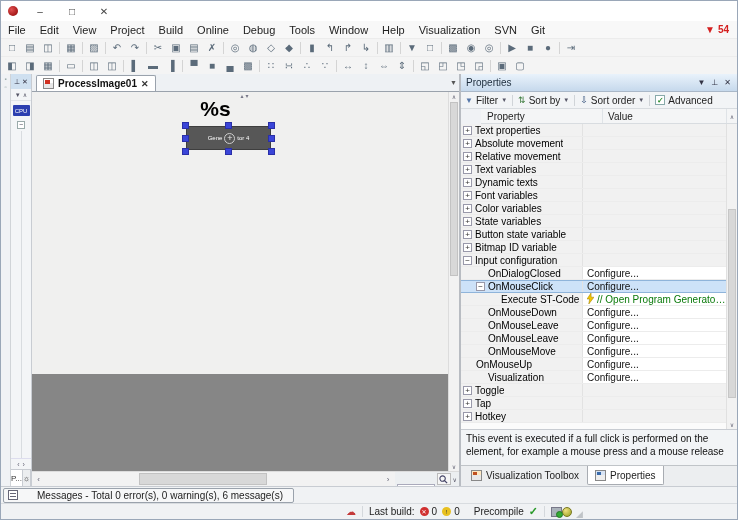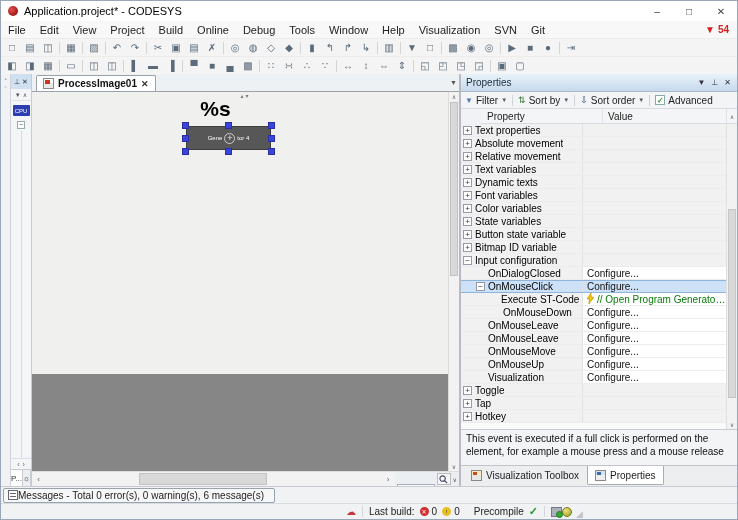--- a/index.html
+++ b/index.html
@@ -107,21 +107,21 @@
   .props-tabs { height: 21px; background: #eceef0; border-top: 1px solid #c0c4c8; display: flex; align-items: flex-start; padding-left: 3px; gap: 1px; }
   .ptab { height: 19px; display: flex; align-items: center; gap: 4px; font-size: 10px; color: #222; padding: 0 7px; }
   .ptab.active { background: #fff; border: 1px solid #a8acb2; border-top: none; border-radius: 0 0 2px 2px; }
   .ptab-icon { width: 11px; height: 11px; border: 1px solid #888; background: linear-gradient(#ffe8c0 0 50%, #e8e8e8 50% 100%); position: relative; }
   .ptab-icon.props-i { background: linear-gradient(#d8e4f4 0 50%, #eee 50% 100%); }
   .ptab-icon::after { content: ""; position: absolute; left: 1px; top: 1px; width: 4px; height: 3px; background: #c05020; }
   .ptab-icon.props-i::after { background: #3a6aaa; }
 
   
   .messages { height: 17px; background: #f0f2f4; border-top: 1px solid #c8ccd2; display: flex; align-items: center; flex: 0 0 auto; }
-  .msg-tab { height: 15px; margin-left: 2px; border: 1px solid #9aa2ac; background: #f6f7f8; display: flex; align-items: center; gap: 0; font-size: 10px; color: #222; padding: 0 10px 0 4px; border-radius: 2px; }
+  .msg-tab { height: 15px; margin-left: 2px; border: 1px solid #9aa2ac; background: #f6f7f8; display: flex; align-items: center; gap: 19px; font-size: 10px; color: #222; padding: 0 10px 0 4px; border-radius: 2px; }
   .msg-icon { width: 10px; height: 10px; border: 1px solid #667; background: #fff; position: relative; }
   .msg-icon::after { content: ""; position: absolute; left: 1px; right: 1px; top: 2px; height: 1px; background: #667; box-shadow: 0 3px 0 #667; }
 
   
   .statusbar { height: 16px; background: #f0f2f4; border-top: 1px solid #d8dce0; display: flex; align-items: center; font-size: 10px; color: #222; flex: 0 0 auto; }
   .sb-sep { width: 1px; height: 11px; background: #d4d8dc; margin: 0 6px; }
   .cloud { color: #c43a3a; font-size: 10px; }
   .dot { width: 9px; height: 9px; border-radius: 50%; display: inline-flex; align-items: center; justify-content: center; font-size: 6px; color: #fff; }
   .dot.err { background: #d03030; }
   .dot.warn { background: #e8c020; color: #333; }
@@ -131,21 +131,20 @@
   .globe { width: 10px; height: 10px; border-radius: 50%; background: radial-gradient(circle at 35% 30%, #f0e080, #98a020); border: 1px solid #787820; }
   .grip { color: #c0c4c8; font-size: 9px; margin: 0 2px 0 4px; align-self: flex-end; }
 </style>
 </head>
 <body>
 
 <div class="window">
 
   <div class="titlebar">
     <span class="app-icon"></span>
-    <span class="title-text">Application.project* - CODESYS</span>
     <span class="win-btn">–</span>
     <span class="win-btn">□</span>
     <span class="win-btn">✕</span>
   </div>
 
   <div class="menubar">
     <span id="menu-items" style="display:flex">
         <span class="menu-item">File</span>
         <span class="menu-item">Edit</span>
         <span class="menu-item">View</span>
@@ -585,21 +584,21 @@
                 <span class="plabel">Execute ST-Code</span>
               </div>
               <div class="vcell">
                 <span><svg width="7" height="11" viewBox="0 0 7 11">
                     <polygon points="4,0 0,6 2.6,6 1.8,11 7,4.2 4.2,4.2" fill="#f2c500" stroke="#9a7d00" stroke-width="0.5"></polygon>
                   </svg></span>
                 <span class="code-text">// Open Program Generator ima...</span>
               </div>
             </div>
             <div class="prow">
-              <div class="pcell" style="padding-left: 30px; align-items: flex-end;">
+              <div class="pcell" style="padding-left: 15px; align-items: flex-end;">
                 <span class="expander-spacer"></span>
                 <span class="plabel">OnMouseDown</span>
               </div>
               <div class="vcell">
                 <span>Configure...</span>
               </div>
             </div>
             <div class="prow">
               <div class="pcell" style="padding-left: 15px;">
                 <span class="expander-spacer"></span>
@@ -621,21 +620,21 @@
             <div class="prow">
               <div class="pcell" style="padding-left: 15px;">
                 <span class="expander-spacer"></span>
                 <span class="plabel">OnMouseMove</span>
               </div>
               <div class="vcell">
                 <span>Configure...</span>
               </div>
             </div>
             <div class="prow">
-              <div class="pcell" style="padding-left: 15px;">
+              <div class="pcell" style="padding-left: 3px;">
                 <span class="expander-spacer"></span>
                 <span class="plabel">OnMouseUp</span>
               </div>
               <div class="vcell">
                 <span>Configure...</span>
               </div>
             </div>
             <div class="prow">
               <div class="pcell" style="padding-left: 15px;">
                 <span class="expander-spacer"></span>

